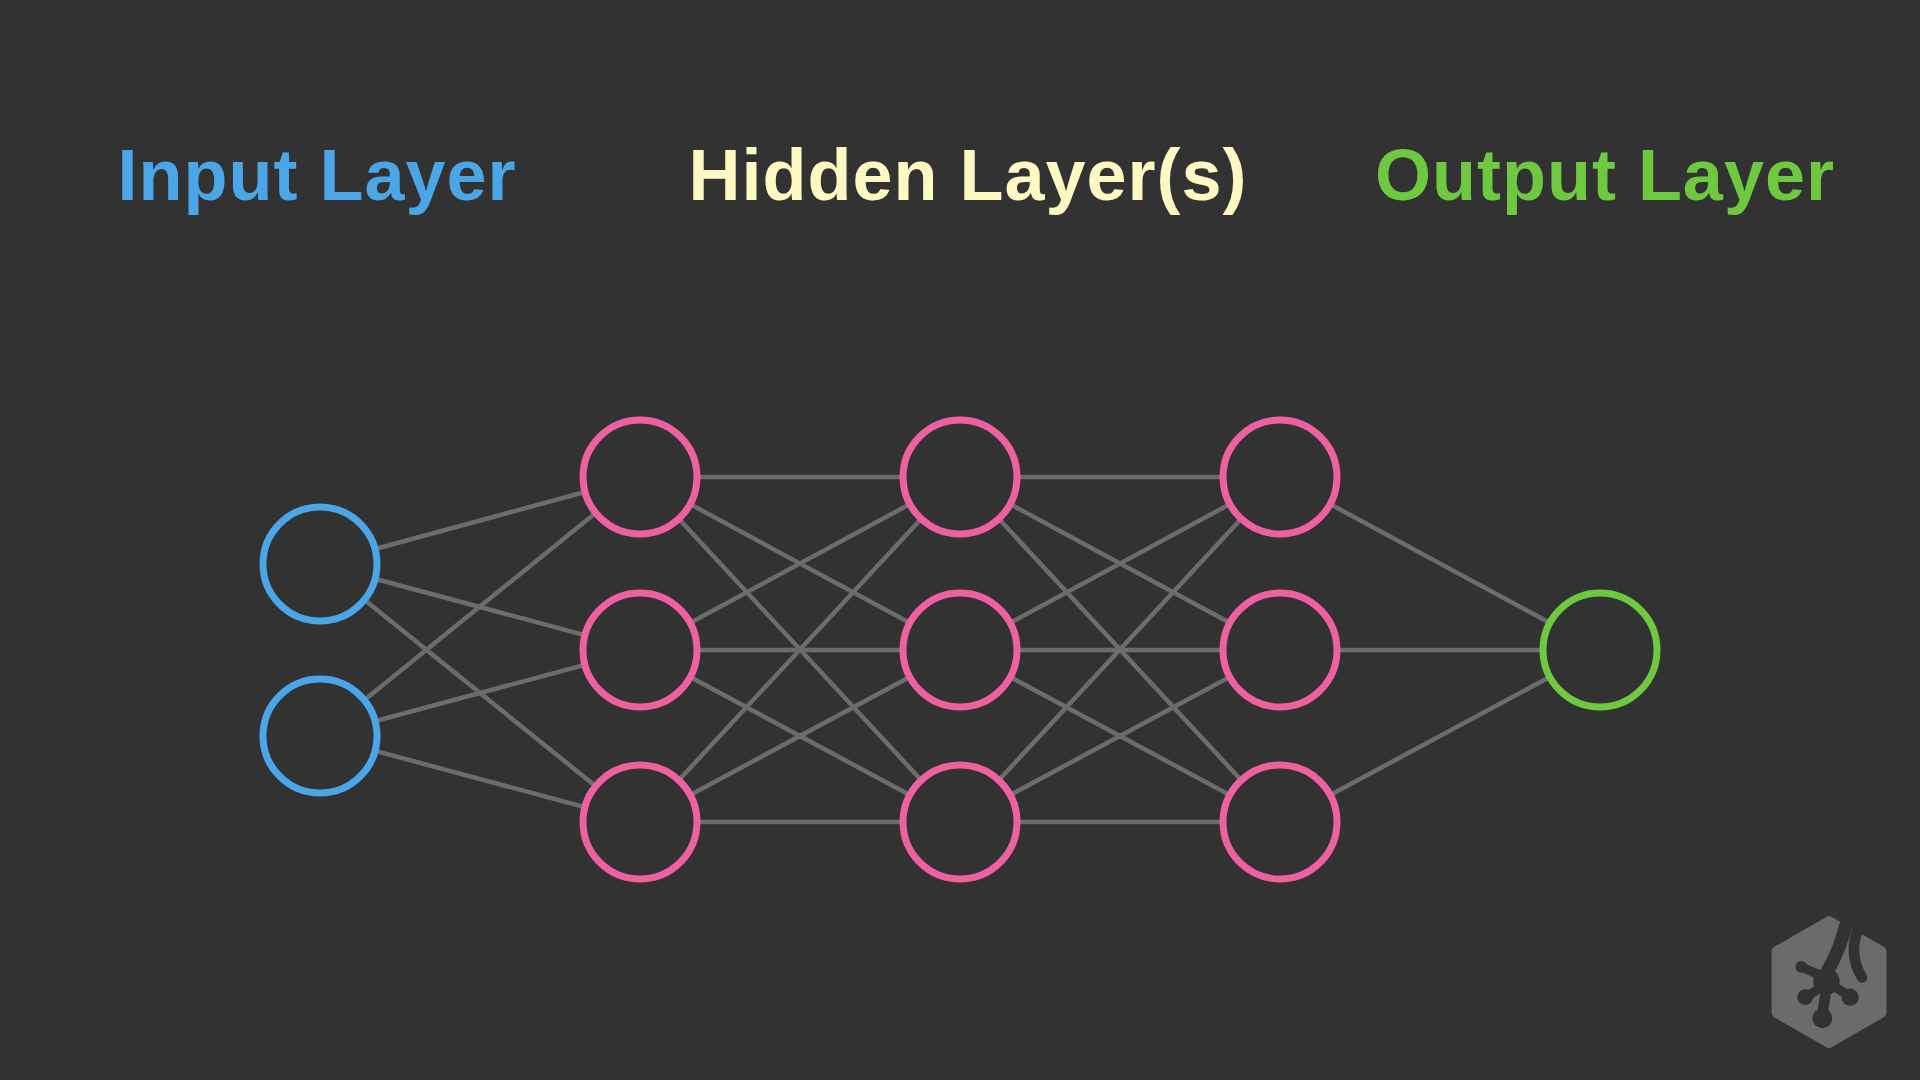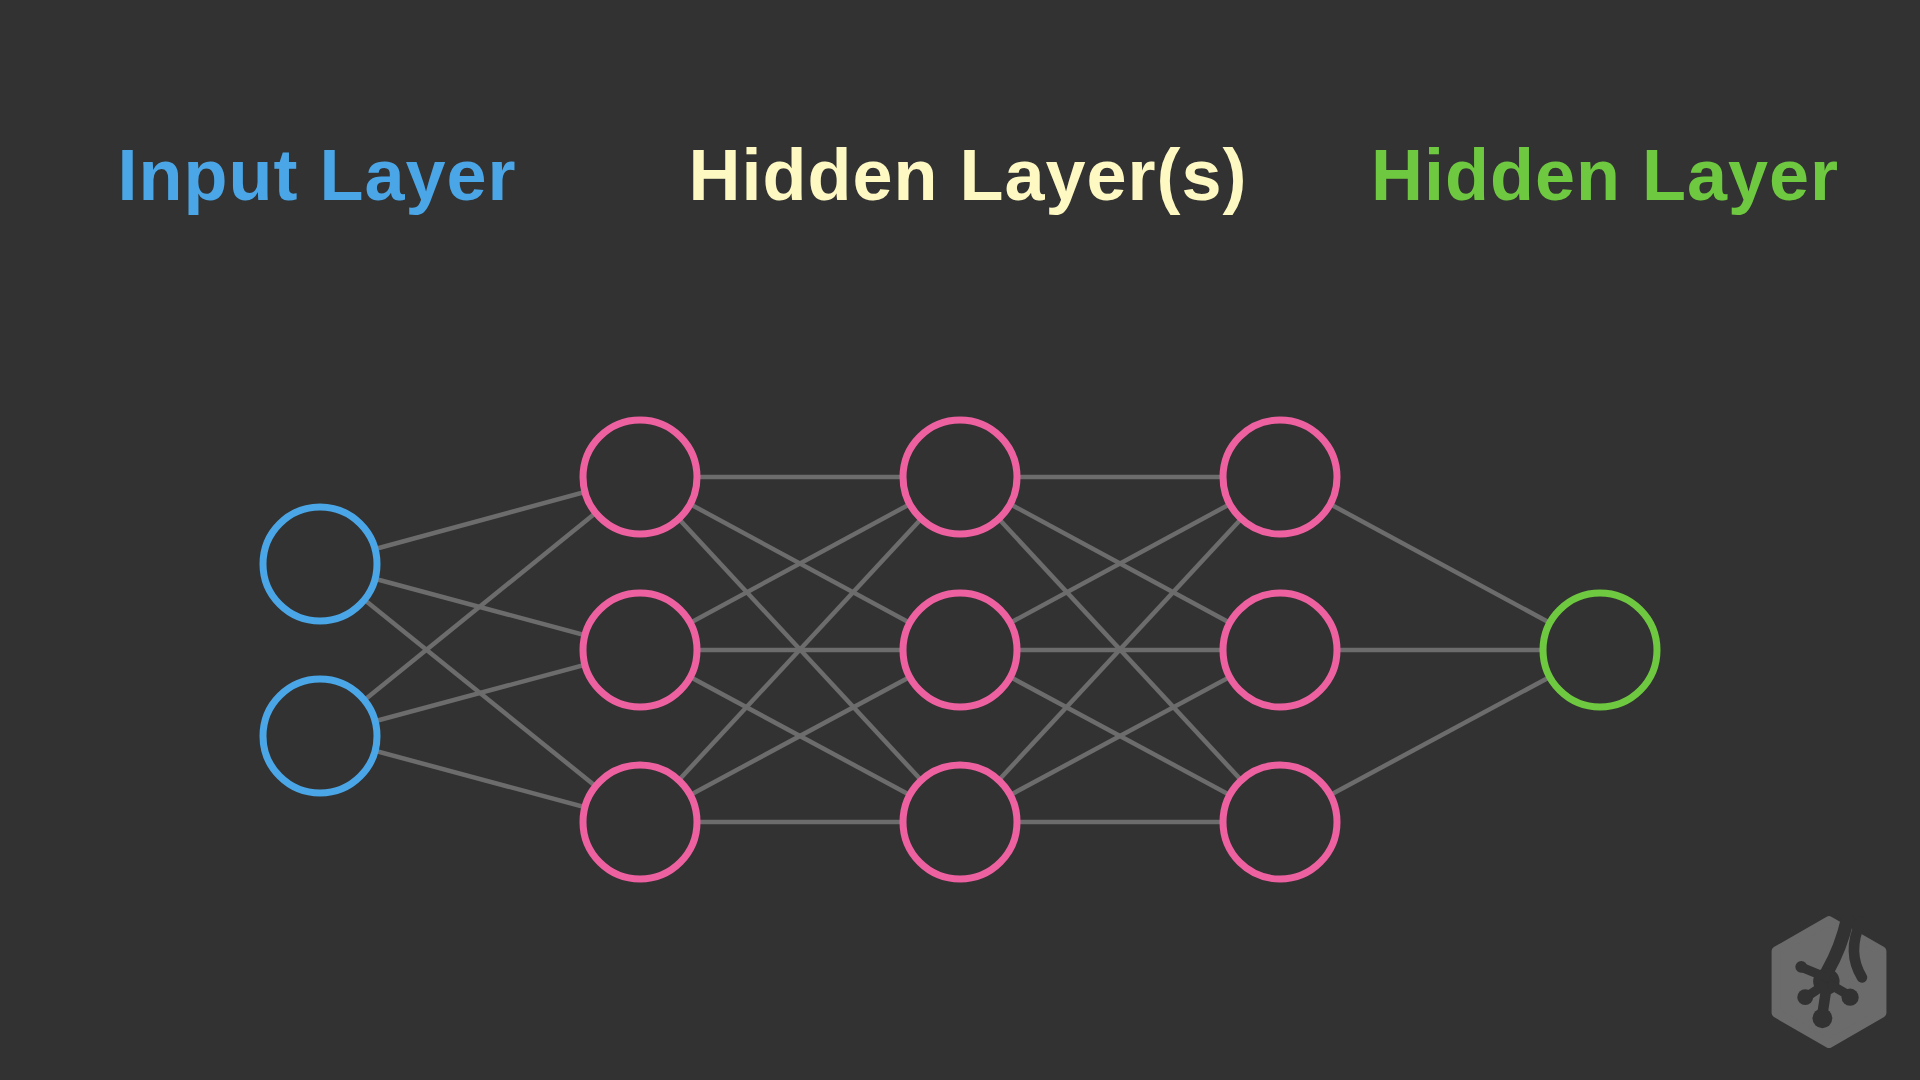--- a/index.html
+++ b/index.html
@@ -42,21 +42,21 @@
 </style>
 </head>
 <body>
 
 <div class="stage">
 
   <div class="layer-label" style="left: 317px; color: rgb(74, 166, 230);">Input Layer</div>
 
   <div class="layer-label" style="left: 968px; color: #fef9c3;">Hidden Layer(s)</div>
 
-  <div class="layer-label" style="left: 1605px; color: rgb(111, 201, 64);">Hidden Layer</div>
+  <div class="layer-label" style="left: 1605px; color: rgb(111, 201, 64);">Output Layer</div>
 
   <svg id="net-svg" width="1920" height="1080">
       <line x1="320" y1="564" x2="640" y2="477" stroke="#6C6C6C" stroke-width="4.5"></line>
       <line x1="320" y1="564" x2="640" y2="650" stroke="#6C6C6C" stroke-width="4.5"></line>
       <line x1="320" y1="564" x2="640" y2="822" stroke="#6C6C6C" stroke-width="4.5"></line>
       <line x1="320" y1="736" x2="640" y2="477" stroke="#6C6C6C" stroke-width="4.5"></line>
       <line x1="320" y1="736" x2="640" y2="650" stroke="#6C6C6C" stroke-width="4.5"></line>
       <line x1="320" y1="736" x2="640" y2="822" stroke="#6C6C6C" stroke-width="4.5"></line>
       <line x1="640" y1="477" x2="960" y2="477" stroke="#6C6C6C" stroke-width="4.5"></line>
       <line x1="640" y1="477" x2="960" y2="650" stroke="#6C6C6C" stroke-width="4.5"></line>

